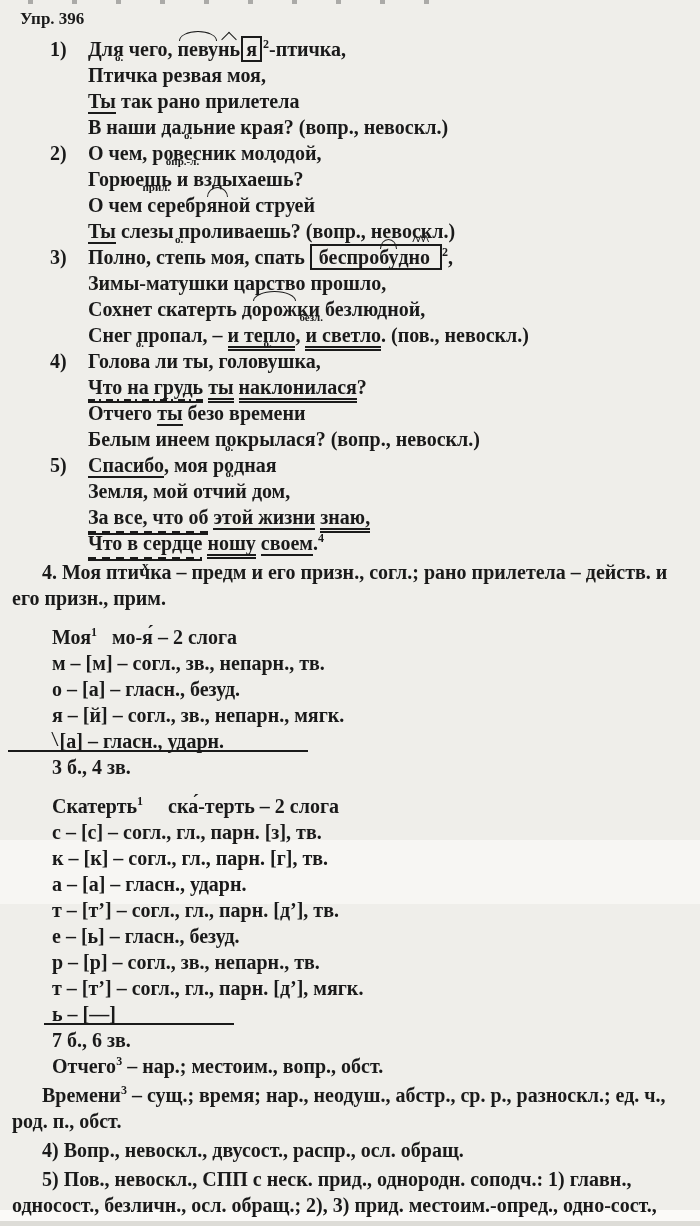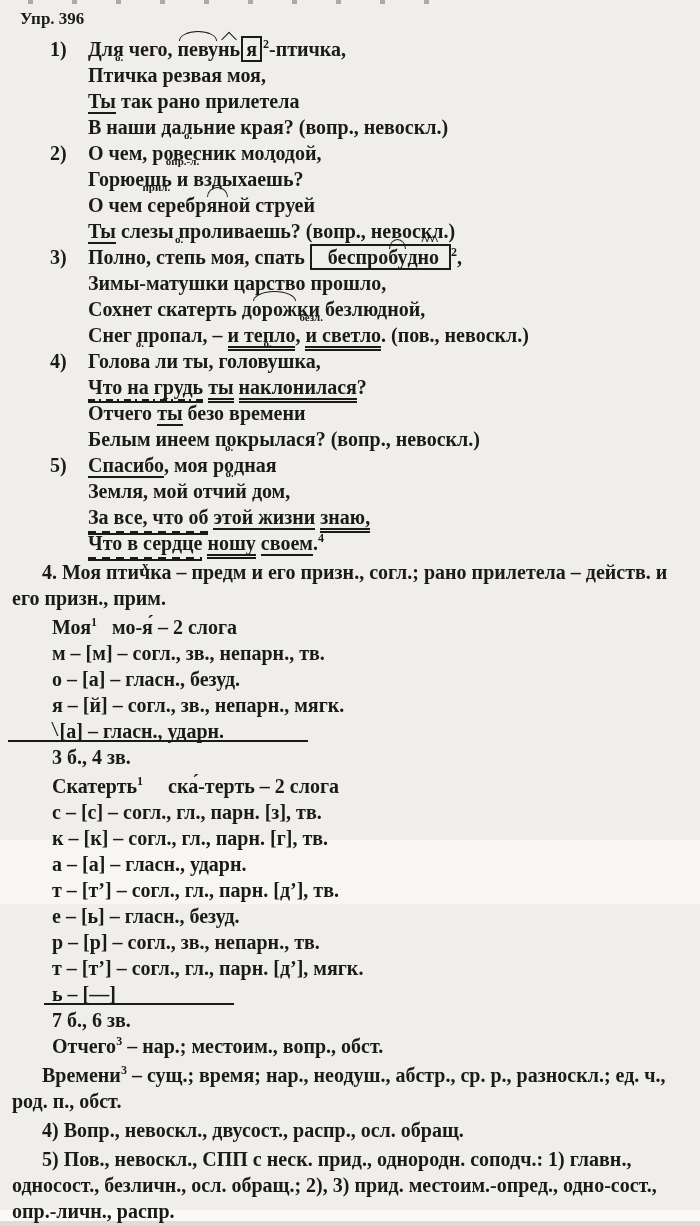--- a/index.html
+++ b/index.html
@@ -10,42 +10,42 @@
     font-family:"Liberation Serif","DejaVu Serif",serif;font-weight:700;
   }
   #doc{position:relative;padding:3px 8px 0 6px;font-size:20px;z-index:2}
   .title{font-size:17px;margin:3px 0 4px 14px;line-height:26px}
   
   .stanza{display:flex;margin-left:44px}
   .num{width:38px;flex:none;line-height:26px}
   .plines{flex:1;min-width:0}
   .pline{line-height:26px;min-height:26px;position:relative}
   
-  .pb{margin:3px 0 2px 46px}
+  .pb{margin:13px 0 2px 46px}
   .para{line-height:26px;text-indent:30px;margin:3px 6px}
   
   .seg{position:relative;white-space:pre-wrap}
   .sup{vertical-align:super;font-size:12px;line-height:0}
   .u1{border-bottom:2px solid #1a1a1a}
   .u2{border-bottom:5px double #1a1a1a}
   .dash{border-bottom:2px solid #1a1a1a;padding-bottom:5px;
         background:repeating-linear-gradient(90deg,#1a1a1a 0 8px,transparent 8px 14px) left bottom/100% 2px no-repeat}
   .dashdot{border-bottom:2px solid #1a1a1a;padding-bottom:3px;
         background:repeating-linear-gradient(90deg,#1a1a1a 0 7px,transparent 7px 11px,#1a1a1a 11px 13px,transparent 13px 18px) left bottom/100% 2px no-repeat}
   .wavy{border-bottom:2px solid #1a1a1a;
         text-decoration-style:wavy;text-decoration-thickness:1.5px;text-underline-offset:6px}
   .arc::before{content:"";position:absolute;left:1px;right:1px;top:-7px;height:9px;
         border:1.8px solid #1a1a1a;border-bottom:none;border-radius:50% 50% 0 0/100% 100% 0 0}
   .caret::before{content:"";position:absolute;left:50%;top:-4px;width:10px;height:10px;
         border-top:1.8px solid #1a1a1a;border-right:1.8px solid #1a1a1a;
         transform:translateX(-50%) rotate(-45deg)}
   .zig::before{content:"^^^";position:absolute;left:0;right:0;top:-12px;text-align:center;
         font-size:14px;letter-spacing:-3px;line-height:1;font-weight:700}
   .box{border:2px solid #1a1a1a;padding:0 3px;margin:0 1px}
-  .bxl{border:2px solid #1a1a1a;border-right:none;padding-left:16px}
+  .bxl{border:2px solid #1a1a1a;border-right:none;padding-left:7px}
   .bxm{border-top:2px solid #1a1a1a;border-bottom:2px solid #1a1a1a}
   .bxr{border:2px solid #1a1a1a;border-left:none;padding-right:10px}
   .diag{display:inline-block;font-weight:400;transform:translateY(-2px) scaleX(1.3);margin-right:2px}
   .lbl{position:absolute;top:-12px;left:50%;transform:translateX(-50%);
         font-size:11px;font-style:normal;font-weight:700;white-space:nowrap;line-height:1}
   .blb{position:absolute;bottom:-13px;left:50%;transform:translateX(-50%);
         font-size:13px;font-style:normal;font-weight:700;line-height:1}
   .rule1::after{content:"";position:absolute;left:-44px;width:300px;bottom:2px;border-bottom:2px solid #1a1a1a}
   .rule2::after{content:"";position:absolute;left:-8px;width:190px;bottom:2px;border-bottom:2px solid #1a1a1a}
   

